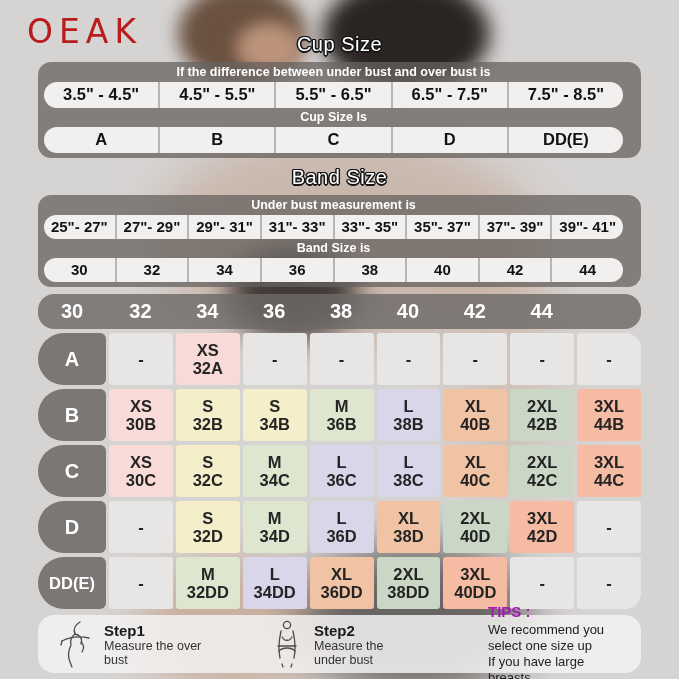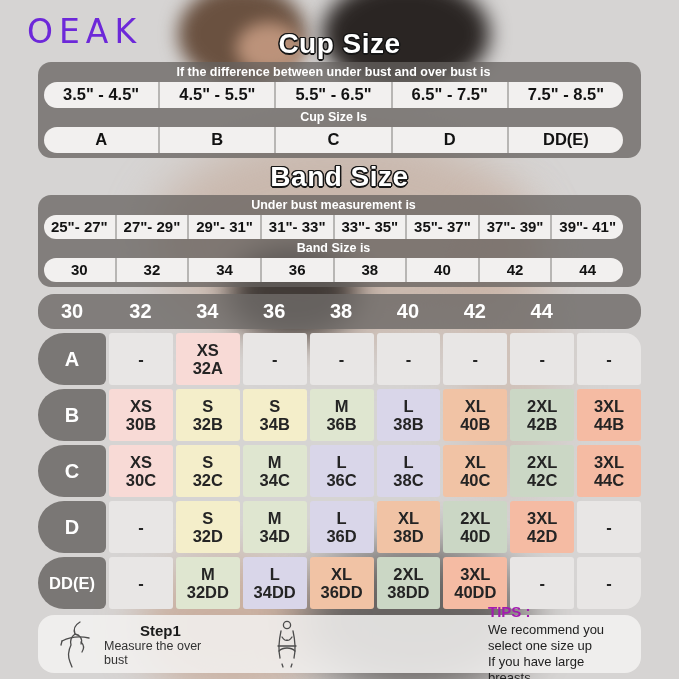--- a/index.html
+++ b/index.html
@@ -17,28 +17,28 @@
   .hair-right{left:322px;top:-22px;width:168px;height:112px;background:#2a2523;filter:blur(10px);}
   .torso-skin{left:150px;top:130px;width:384px;height:220px;background:#bfa18e;filter:blur(24px);opacity:.55;}
   .dark-top{left:228px;top:248px;width:130px;height:90px;background:#211d1b;filter:blur(14px);opacity:.8;}
   .arm-right{left:456px;top:200px;width:100px;height:300px;background:#c7a692;filter:blur(26px);opacity:.4;}
   .legs-left{left:138px;top:556px;width:190px;height:140px;background:#c5a28d;filter:blur(22px);opacity:.7;}
   .skirt-dark{left:300px;top:544px;width:230px;height:150px;background:#3a3533;filter:blur(24px);opacity:.7;}
 
   .content{position:absolute;inset:0;z-index:1;}
 
   
-  .brand{position:absolute;left:27px;top:12px;color:#6d28d9;font-size:33px;font-weight:500;
+  .brand{position:absolute;left:27px;top:12px;color:#b91c1c;font-size:33px;font-weight:500;
          letter-spacing:6px;font-family:"DejaVu Sans", sans-serif;}
   .size-chart{position:absolute;right:17px;top:20px;color:#fff;font-size:20px;font-weight:600;letter-spacing:.5px;}
 
   
   .main{position:absolute;left:38px;right:38px;top:30px;display:flex;flex-direction:column;}
   .sec-title{
-    text-align:center;color:#fff;font-weight:700;font-size:28px;line-height:28px;letter-spacing:.5px;
+    text-align:center;color:#fff;font-weight:400;font-size:20px;line-height:28px;letter-spacing:.5px;
     text-shadow:-1.5px 0 #161616,1.5px 0 #161616,0 -1.5px #161616,0 1.5px #161616,
                 -1px -1px #161616,1px 1px #161616,-1px 1px #161616,1px -1px #161616;
   }
   .cup-title{margin:0 0 4px 0;}
   .band-title{margin:5px 0 4px 0;}
 
   .gray-card{
     background:rgba(101,97,95,0.75);border-radius:13px;padding:3px 18px 5px 6px;
     display:flex;flex-direction:column;gap:2px;
   }
@@ -74,21 +74,21 @@
   .tr-round{border-top-right-radius:16px;}
   .br-round{border-bottom-right-radius:16px;}
 
   
   .footer{
     margin-top:6px;background:rgba(243,242,241,0.85);border-radius:16px;height:58px;
     display:flex;align-items:center;padding:0 12px 0 20px;
   }
   .step{display:flex;align-items:center;gap:10px;width:212px;}
   .step svg{flex:none;}
-  .step-title{font-size:15px;font-weight:800;color:#1b1b1b;line-height:17px;margin-left:36px;}
+  .step-title{font-size:15px;font-weight:800;color:#1b1b1b;line-height:17px;}
   .step-desc{font-size:12.5px;color:#333;line-height:14px;width:100px;}
   .tips{flex:1;padding-left:6px;}
   .tips-title{font-size:15px;font-weight:800;color:#a21caf;line-height:17px;margin-bottom:2px;}
   .tips-line{font-size:13px;color:#222;line-height:16px;}
 </style>
 </head>
 <body>
 
 <div class="bg">
   <div class="blob hair-left"></div>
@@ -353,20 +353,24 @@
           <g fill="none" stroke="#4c4c4c" stroke-width="1.3" stroke-linecap="round">
             <circle cx="17" cy="5" r="3.6"></circle>
             <path d="M11 11c-2 9-3 18-1 27"></path>
             <path d="M23 11c2 9 3 18 1 27"></path>
             <path d="M12 17c2 3 4 4 5 3 1 1 3 0 5-3"></path>
             <path d="M8 26h18"></path>
             <path d="M9 31c4-4 12-4 16 0"></path>
             <path d="M12 44l1 3M22 44l-1 3"></path>
           </g>
         </svg>
+        <div>
+          <div class="step-title">Step2</div>
+          <div class="step-desc">Measure the under bust</div>
+        </div>
       </div>
       <div class="tips">
         <div class="tips-title">TIPS :</div>
         <div class="tips-line">We recommend you select one size up</div>
         <div class="tips-line">If you have large breasts.</div>
       </div>
     </div>
 
   </div>
 </div>

